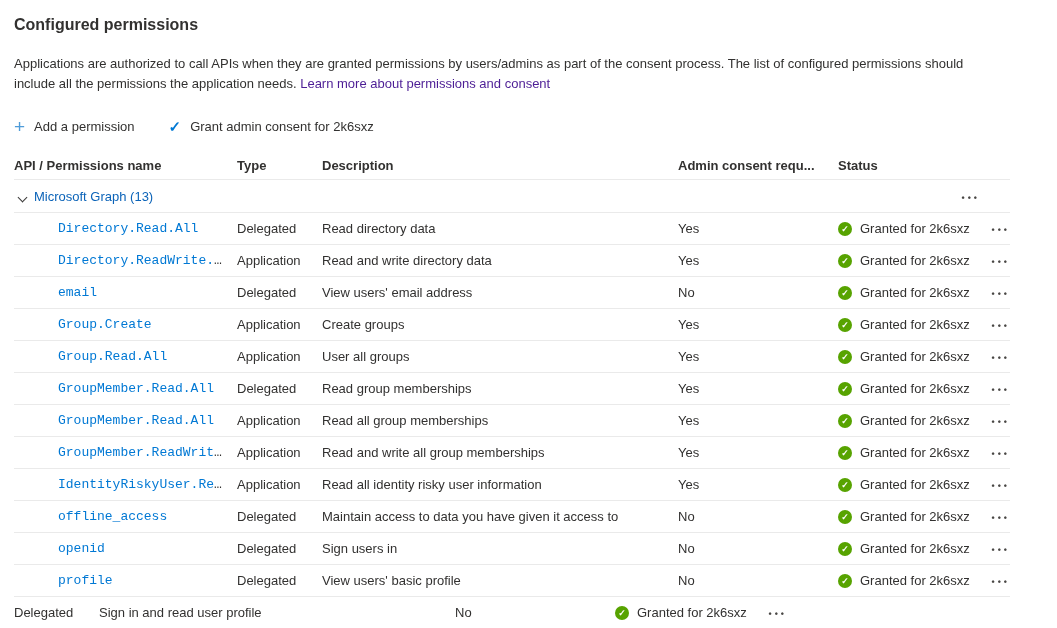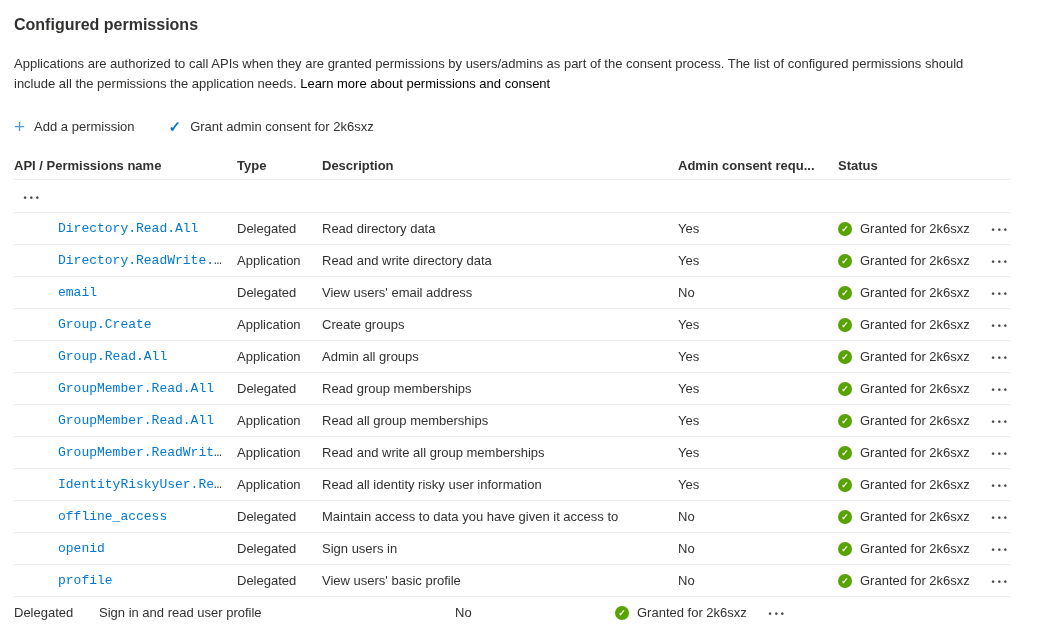--- a/index.html
+++ b/index.html
@@ -7,21 +7,21 @@
   body {
     width:1057px; height:628px; overflow:hidden;
     background:#ffffff; color:#323130;
     font-family:"Liberation Sans", sans-serif; font-size:13px;
   }
   .page { padding:14px 0 16px 14px; }
 
   .title { font-size:16px; font-weight:600; margin:2px 0 20px; color:#323130; }
 
   .desc { max-width:990px; line-height:20px; margin:0; }
-  .desc .link { color:#000000; text-decoration:none; cursor:pointer; }
+  .desc .link { color:#4c1d95; text-decoration:none; cursor:pointer; }
 
   .toolbar { display:flex; align-items:center; gap:34px; margin:25px 0 0; }
   .tbtn { display:flex; align-items:center; gap:9px; cursor:pointer; }
   .plus-glyph { color:#4f9cd9; font-size:19px; font-weight:400; line-height:14px; }
   .check-glyph { color:#0078d4; font-size:15px; font-weight:700; line-height:14px; }
 
   .tbl { width:996px; margin-top:16px; }
   .c { flex:none; padding-right:8px; white-space:nowrap; overflow:hidden; text-overflow:ellipsis; }
   .c1 { width:223px; } .c2 { width:75px; } .c3 { width:356px;margin-left:10px; }
   .c4 { width:160px; } .c5 { width:144px; } .c6 { width:38px; text-align:right; padding-right:10px; }
@@ -71,20 +71,23 @@
     <div class="hrow">
       <div class="c c1">API / Permissions name</div>
       <div class="c c2">Type</div>
       <div class="c c3">Description</div>
       <div class="c c4">Admin consent requ...</div>
       <div class="c c5">Status</div>
       <div class="c c6"></div>
     </div>
 
     <div class="grow">
+      <div class="c c1" style="width:938px">
+        <span class="chev"></span><a class="glabel">Microsoft Graph (13)</a>
+      </div>
       <div class="c c6"><span class="dots">•••</span></div>
     </div>
 
     <div class="r">
       <div class="c c1"><a class="plink">Directory.Read.All</a></div>
       <div class="c c2">Delegated</div>
       <div class="c c3">Read directory data</div>
       <div class="c c4">Yes</div>
       <div class="c c5 st">
         <span class="badge">✓</span>
@@ -125,21 +128,21 @@
       <div class="c c5 st">
         <span class="badge">✓</span>
         <span>Granted for 2k6sxz</span>
       </div>
       <div class="c c6"><span class="dots">•••</span></div>
     </div>
 
     <div class="r">
       <div class="c c1"><a class="plink">Group.Read.All</a></div>
       <div class="c c2">Application</div>
-      <div class="c c3">Admin all groups</div>
+      <div class="c c3">User all groups</div>
       <div class="c c4">Yes</div>
       <div class="c c5 st">
         <span class="badge">✓</span>
         <span>Granted for 2k6sxz</span>
       </div>
       <div class="c c6"><span class="dots">•••</span></div>
     </div>
 
     <div class="r">
       <div class="c c1"><a class="plink">GroupMember.Read.All</a></div>

